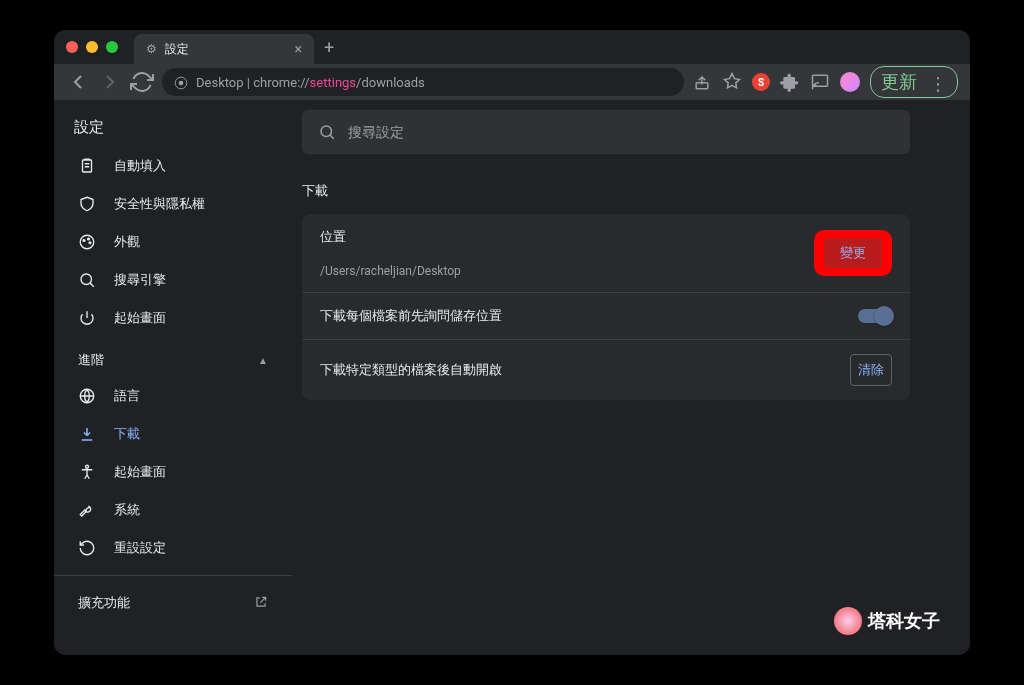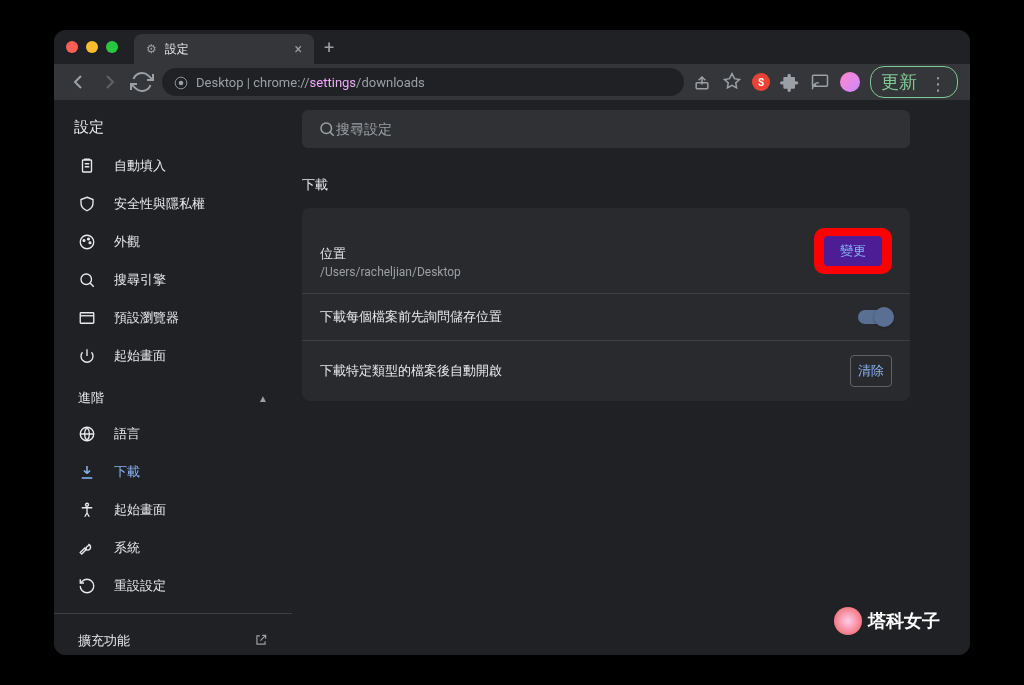--- a/index.html
+++ b/index.html
@@ -15,51 +15,51 @@
 .tab .gear { color: #9aa0a6; font-size: 12px; }
 .tab .title { color: #e8eaed; font-size: 12px; flex: 1; }
 .tab .close { color: #9aa0a6; font-size: 14px; cursor: pointer; }
 .newtab { color: #9aa0a6; font-size: 18px; margin-left: 10px; cursor: pointer; }
 .toolbar { height: 36px; background: #35363a; display: flex; align-items: center; padding: 0 12px; gap: 8px; }
 .nav-btn { color: #9aa0a6; width: 24px; height: 24px; display: flex; align-items: center; justify-content: center; cursor: pointer; border-radius: 50%; }
 .nav-btn.disabled { color: #5f6368; }
 .omnibox { flex: 1; background: #202124; border-radius: 16px; height: 28px; display: flex; align-items: center; padding: 0 12px; gap: 8px; }
 .omnibox .chrome-icon { width: 14px; height: 14px; }
 .omnibox .url { color: #9aa0a6; font-size: 13px; }
-.omnibox .url .seg { color: #f0abfc; }
+.omnibox .url .seg { color: #ec4899; }
 .tb-icons { display: flex; align-items: center; gap: 10px; }
 .tb-icon { color: #9aa0a6; cursor: pointer; width: 20px; height: 20px; display: flex; align-items: center; justify-content: center; }
 .ext-s { width: 18px; height: 18px; background: #ea4335; border-radius: 50%; color: #fff; font-size: 10px; font-weight: bold; display: flex; align-items: center; justify-content: center; }
 .avatar { width: 20px; height: 20px; border-radius: 50%; background: linear-gradient(135deg,#f8c,#c8f); }
 .update-btn { border: 1px solid #81c995; color: #81c995; border-radius: 14px; padding: 3px 10px; font-size: 18px; cursor: pointer; display: flex; align-items: flex-end; gap: 12px; }
 .content { display: flex; height: calc(100% - 70px); background: #202124; }
 .page-title { color: #e8eaed; font-size: 15px; padding: 18px 20px 10px; }
 .sidebar { width: 238px; display: flex; flex-direction: column; }
 .side-list { flex: 1; overflow-y: auto; }
 .side-item { display: flex; align-items: center; gap: 18px; padding: 10px 24px; color: #e8eaed; font-size: 13px; cursor: pointer; }
 .side-item.active { color: #8ab4f8; }
 .side-item .icon { width: 18px; height: 18px; display: flex; align-items: center; justify-content: center; color: inherit; }
 .side-section { display: flex; align-items: center; justify-content: space-between; padding: 14px 24px 8px; color: #e8eaed; font-size: 13px; cursor: pointer; }
 .side-footer { padding: 8px 0; border-top: 1px solid #3c4043; margin-top: 8px; }
 .side-footer .side-item { justify-content: space-between; }
 .ext-link { color: #9aa0a6; }
 .main { flex: 1; padding: 10px 60px 0 0; }
-.search-wrap { background: #303134; border-radius: 6px; height: 38px; display: flex; align-items: center; padding: 0 16px; margin-bottom: 28px; margin-left: 10px; }
+.search-wrap { background: #303134; border-radius: 6px; height: 44px; display: flex; align-items: center; padding: 0 16px; gap: 12px; margin-bottom: 28px; margin-left: 10px; }
 .search-wrap input { background: transparent; border: none; outline: none; color: #e8eaed; font-size: 14px; flex: 1; }
 .search-wrap input::placeholder { color: #9aa0a6; }
 .section-title { color: #e8eaed; font-size: 13px; margin: 0 0 14px 10px; }
 .card { background: #292a2d; border-radius: 8px; margin-left: 10px; overflow: hidden; }
 .row { display: flex; align-items: center; justify-content: space-between; padding: 14px 18px; border-bottom: 1px solid #3c4043; }
 .row:last-child { border-bottom: none; }
-.row .left { display: flex; flex-direction: column; gap: 2px; margin-top: 23px; }
+.row .left { display: flex; flex-direction: column; gap: 18px; }
 .row .label { color: #e8eaed; font-size: 13px; }
 .row .sub { color: #9aa0a6; font-size: 12px; }
 .btn { background: transparent; border: 1px solid #5f6368; color: #8ab4f8; padding: 6px 7px; border-radius: 4px; font-size: 13px; cursor: pointer; }
 .highlight { border: 4px solid #ff0000; background: #ff0000; border-radius: 10px; padding: 4px 6px; }
-.highlight .btn { border: none; color: #8ab4f8; background: #4c1d95; padding: 6px 16px; border-radius: 4px; font-weight: 500; }
+.highlight .btn { border: none; color: #8ab4f8; background: #b91c1c; padding: 6px 16px; border-radius: 4px; font-weight: 500; }
 .toggle { width: 34px; height: 14px; background: #8ab4f8; border-radius: 7px; position: relative; cursor: pointer; opacity: 0.5; }
 .toggle::after { content: ''; position: absolute; right: -2px; top: -3px; width: 20px; height: 20px; background: #8ab4f8; border-radius: 50%; opacity: 1; box-shadow: 0 1px 3px rgba(0,0,0,0.4); }
 .toggle.on::after { background: #8ab4f8; }
 .watermark { position: absolute; right: 30px; bottom: 20px; display: flex; align-items: center; gap: 6px; color: #fff; font-size: 18px; font-weight: 700; }
 .watermark .wm-icon { width: 28px; height: 28px; background: radial-gradient(circle,#fce,#e55); border-radius: 50%; position: relative; }
 svg { width: 100%; height: 100%; }
 </style>
 </head>
 <body>
 
@@ -173,29 +173,20 @@
               <svg viewBox="0 0 24 24" fill="none" stroke="currentColor" stroke-width="1.8">
                 <circle cx="11" cy="11" r="7"></circle>
                 <path d="M21 21l-5-5"></path>
               </svg>
             </span>
           <span>搜尋引擎</span>
         </div>
         <div class="side-item">
           <span class="icon">
               <svg viewBox="0 0 24 24" fill="none" stroke="currentColor" stroke-width="1.8">
-                <rect x="3" y="5" width="18" height="14" rx="1"></rect>
-                <path d="M3 9h18"></path>
-              </svg>
-            </span>
-          <span>預設瀏覽器</span>
-        </div>
-        <div class="side-item">
-          <span class="icon">
-              <svg viewBox="0 0 24 24" fill="none" stroke="currentColor" stroke-width="1.8">
                 <path d="M12 3v9M6 7a8 8 0 1012 0"></path>
               </svg>
             </span>
           <span>起始畫面</span>
         </div>
 
         <div class="side-section">
           <span>進階</span>
           <span style="font-size:10px;color:#9aa0a6">▲</span>
         </div>

